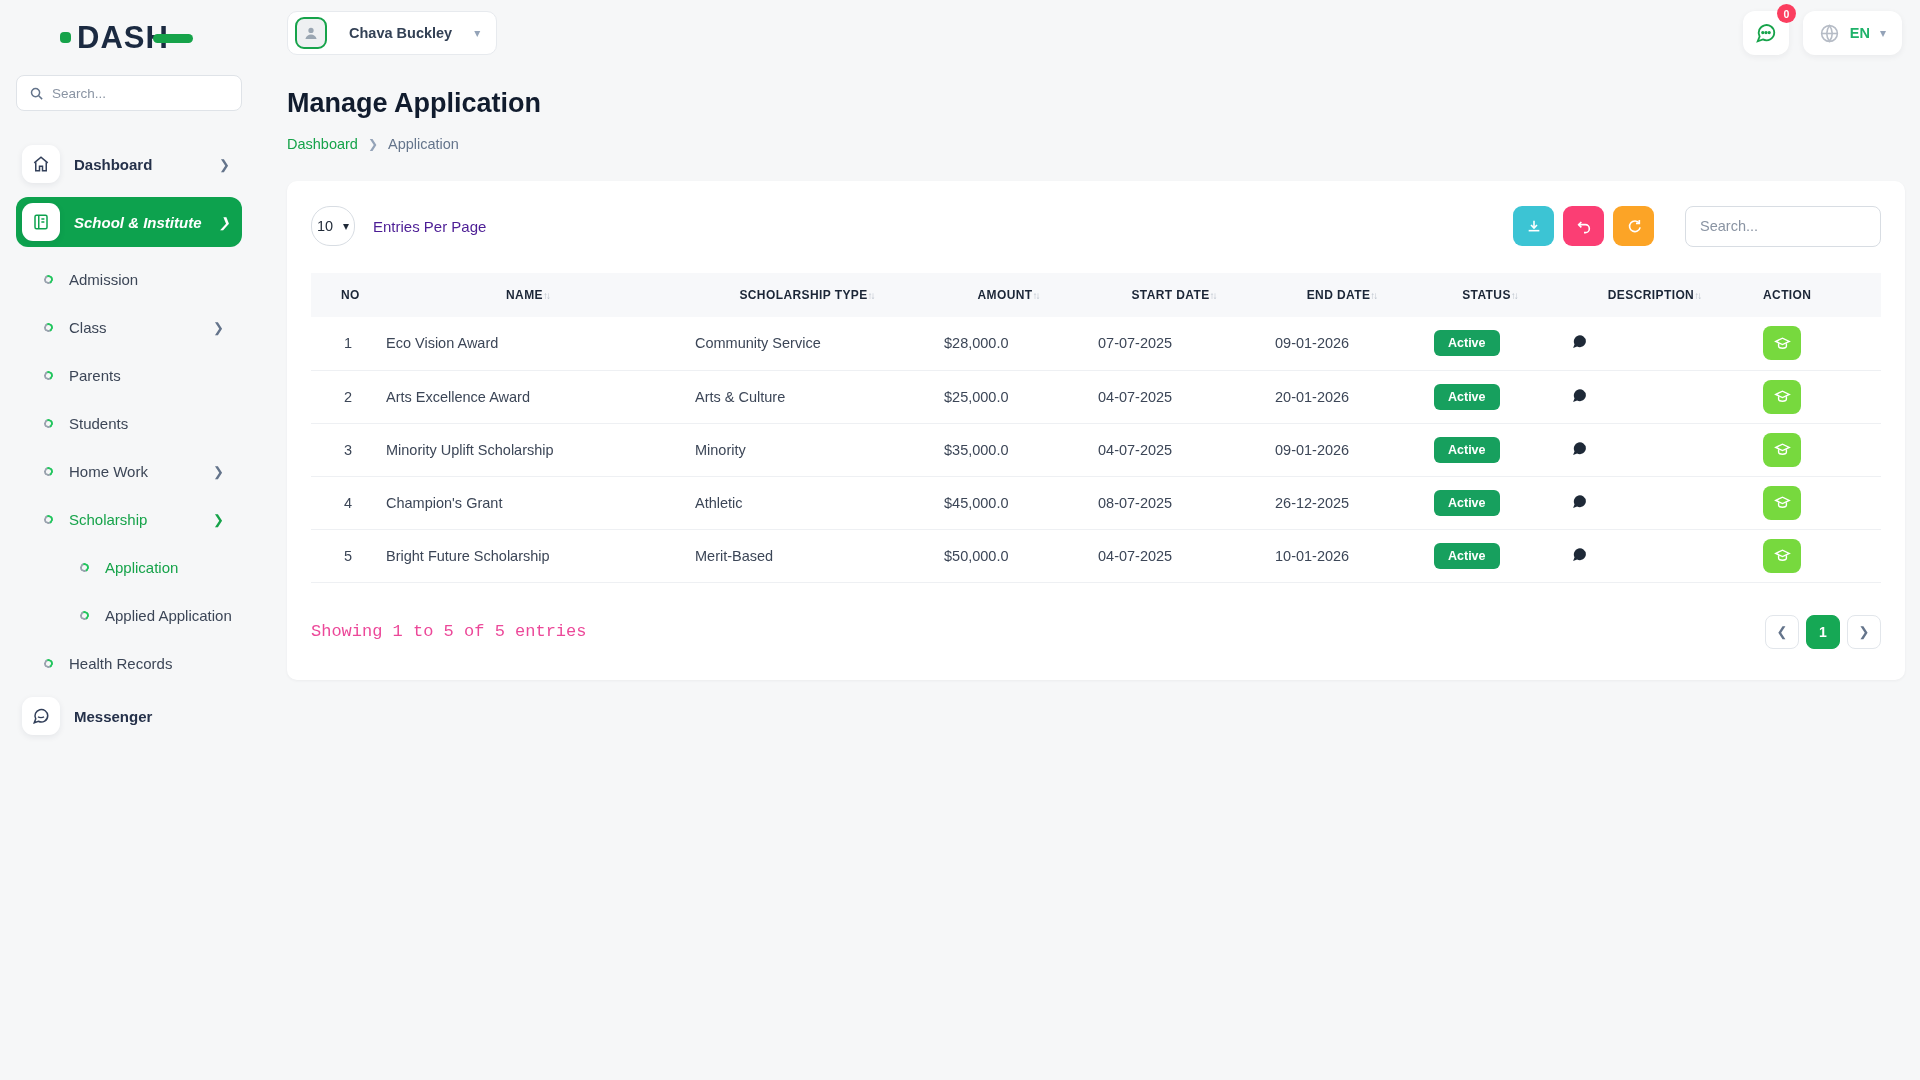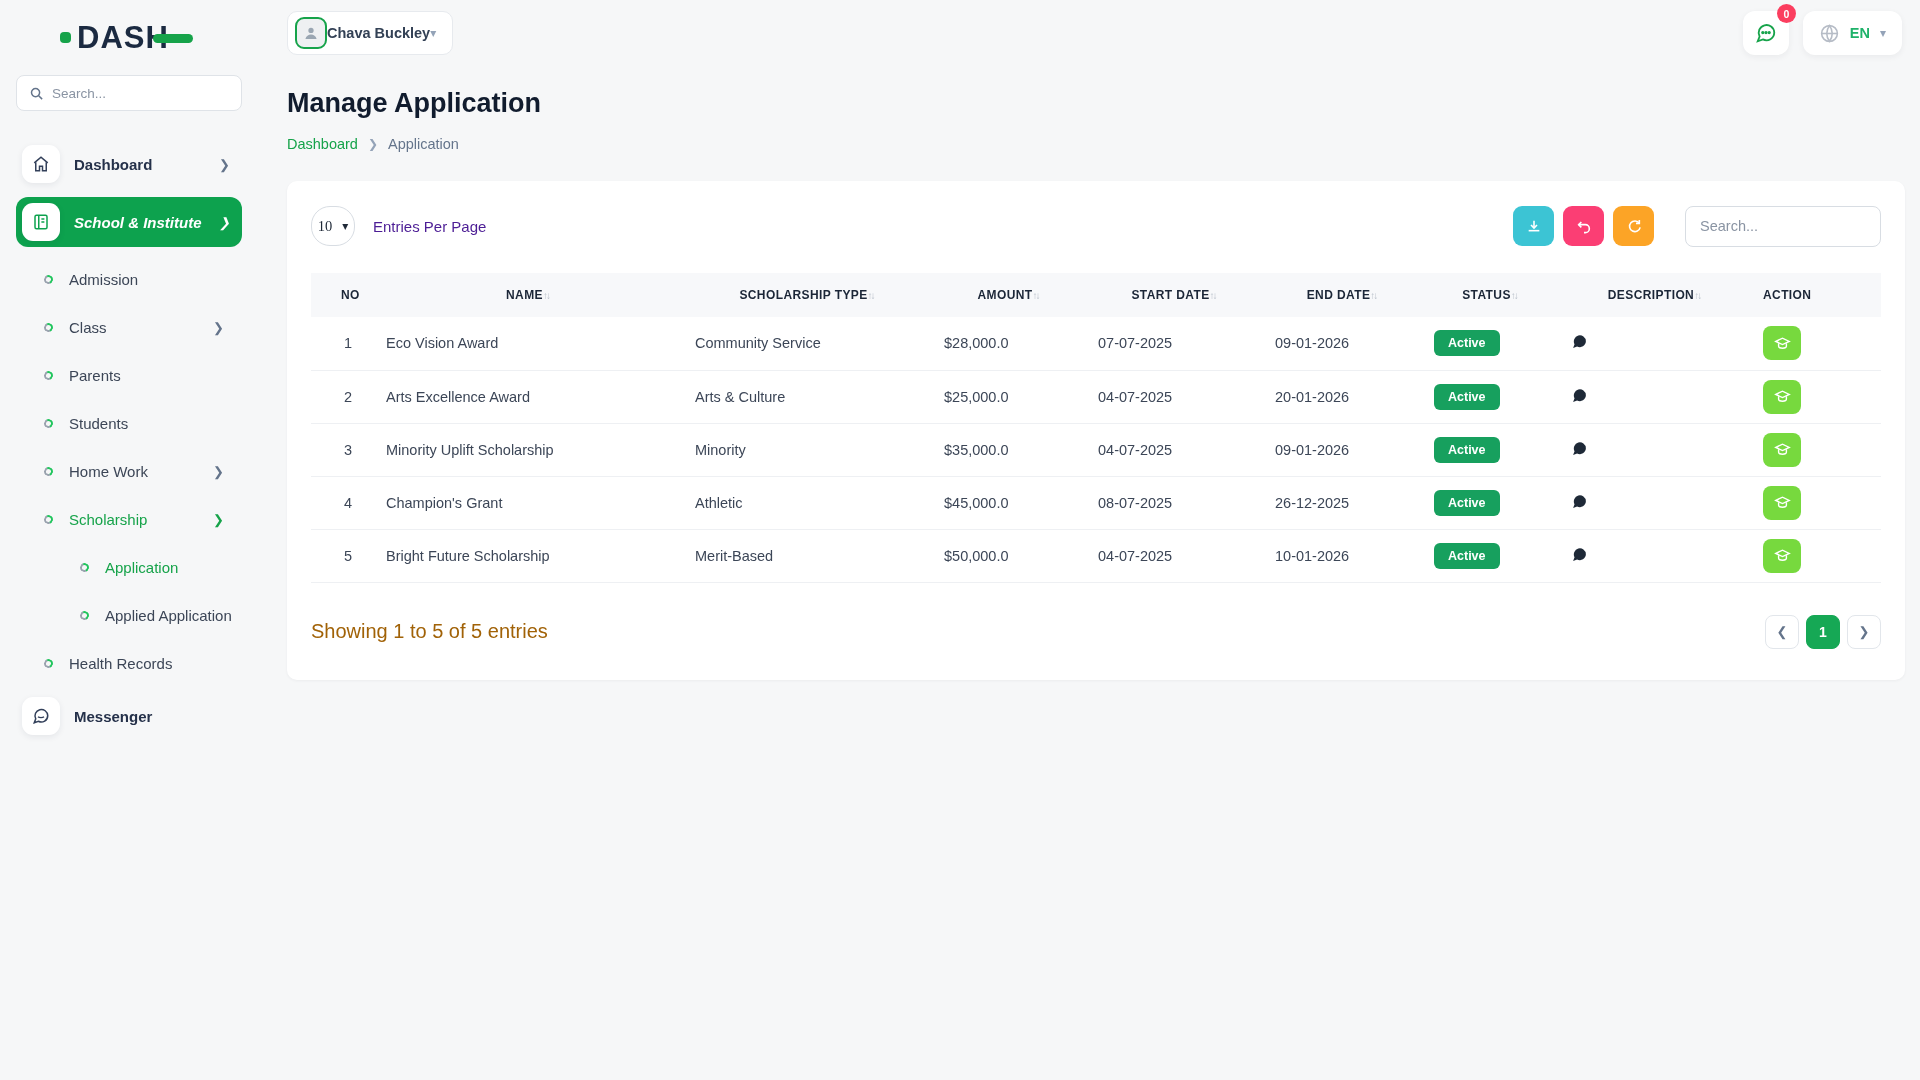--- a/index.html
+++ b/index.html
@@ -49,21 +49,21 @@
     border-top-color:#22c55e; border-right-color:#22c55e; transform:rotate(20deg); flex-shrink:0;
   }
   .sub-label { font-size:15px; color:#3c4657; flex:1; }
   .sub-item .nav-chevron { margin-right:18px; }
   .sub-item.green .sub-label, .sub-item.green .nav-chevron { color:#16a34a; }
   .sub-item.nested { padding-left:60px; }
   
   .header { position:absolute; left:258px; top:0; right:0; height:64px; padding:11px 18px 0 29px;
     display:flex; align-items:flex-start; justify-content:space-between; }
   .user-chip {
-    display:flex; align-items:center; gap:0; height:44px; background:#fff;
+    display:flex; align-items:center; gap:22px; height:44px; background:#fff;
     border:1px solid #e7eaee; border-radius:10px; padding:0 16px 0 7px; cursor:pointer;
   }
   .avatar {
     width:32px; height:32px; border-radius:9px; border:2px solid #16a34a; background:#eef0f2;
     display:flex; align-items:center; justify-content:center; overflow:hidden;
   }
   .user-name { font-size:14.5px; font-weight:600; color:#334155; }
   .chev { color:#94a3b8; font-size:12px; }
   .header-right { display:flex; gap:14px; }
   .chat-btn {
@@ -91,21 +91,21 @@
   
   .card {
     position:absolute; left:29px; top:181px; width:1618px; height:499px;
     background:#fff; border-radius:10px; box-shadow:0 1px 3px rgba(30,41,59,.05);
     padding:24px;
   }
   .controls { display:flex; align-items:center; height:42px; }
   .entries-select {
     width:44px; height:40px; border:1px solid #d8dde3; border-radius:19px; background:#fff;
     display:flex; align-items:center; justify-content:center; gap:10px; cursor:pointer;
-    font-size:14.5px; color:#1f2937;font-family:Liberation Serif, serif;
+    font-size:14.5px; color:#1f2937;
   }
   .entries-label { margin-left:18px; font-size:15px; color:#4c1d95; }
   .controls-right { margin-left:auto; display:flex; align-items:center; gap:9px; }
   .sq-btn {
     width:41px; height:40px; border-radius:9px; border:none; cursor:pointer;
     display:flex; align-items:center; justify-content:center; color:#fff;
   }
   .sq-btn.cyan { background:#3cc4d4; }
   .sq-btn.pink { background:#fb3e74; }
   .sq-btn.orange { background:#fca426; }
@@ -130,21 +130,21 @@
   .status-badge {
     display:inline-block; background:#17a05e; color:#fff; font-size:12.5px; font-weight:600;
     padding:6px 14px; border-radius:6px;
   }
   .desc-bubble { cursor:pointer; display:inline-flex; }
   .action-btn {
     width:38px; height:34px; border-radius:8px; border:none; background:#77d93e; cursor:pointer;
     display:flex; align-items:center; justify-content:center;
   }
   .card-footer { display:flex; align-items:center; margin-top:32px; }
-  .showing-text { font-size:20px; color:#a16207; }
+  .showing-text { font-size:17px; color:#ec4899;font-family:Liberation Mono, monospace; }
   .pagination { margin-left:auto; display:flex; gap:7px; }
   .page-btn {
     width:34px; height:34px; border-radius:8px; border:1px solid #e2e6eb; background:#fff;
     display:flex; align-items:center; justify-content:center; font-size:13px; color:#64748b; cursor:pointer;
   }
   .page-btn.active { background:#16a855; border-color:#16a855; color:#fff; font-weight:600; font-size:14px; }
   svg { display:block; }
 </style>
 </head>
 <body>

